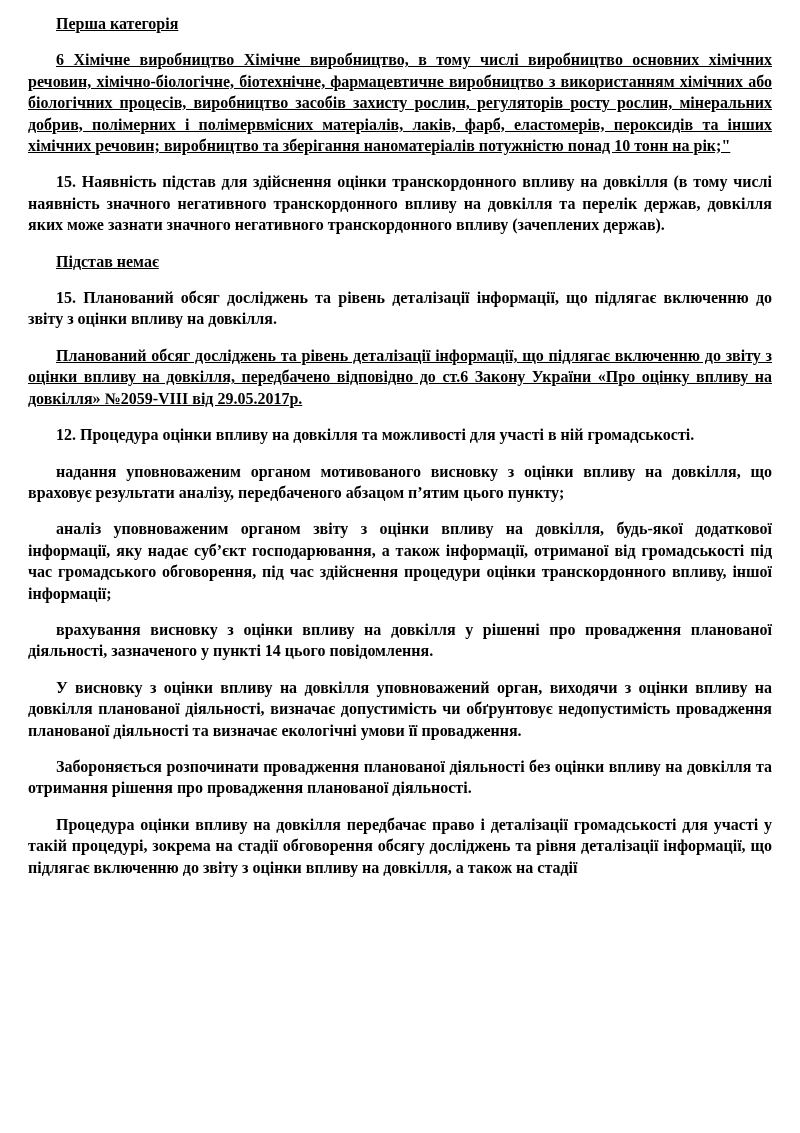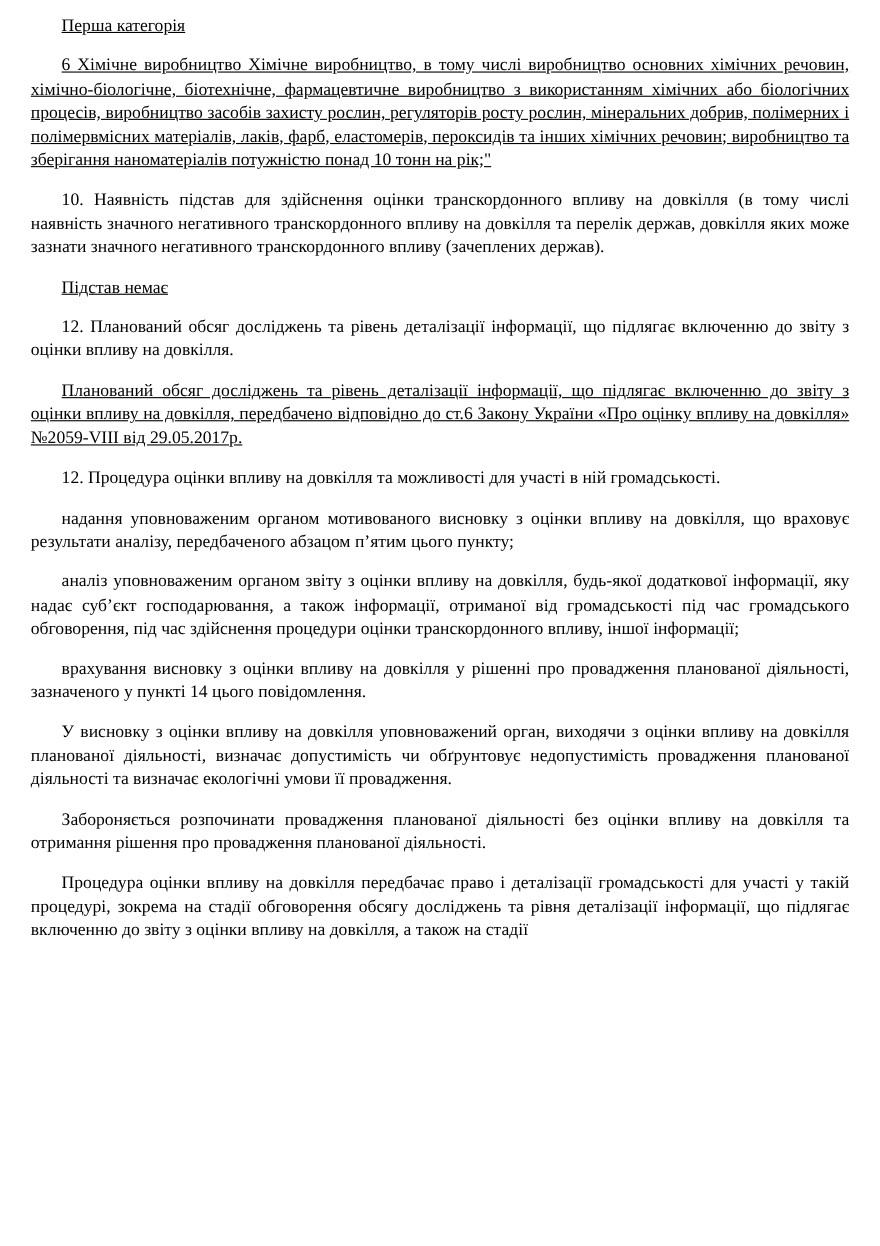--- a/index.html
+++ b/index.html
@@ -20,36 +20,37 @@
     font-family: "Liberation Serif", "DejaVu Serif", serif;
     font-size: 16px;
     line-height: 21.4px;
     color: #000000;
     background: #ffffff;
   }
   .page p {
     margin: 0 0 15px 0;
     text-indent: 28px;
     text-align: justify;
+    font-weight: bold;
   }
   .page p.u {
     text-decoration: underline;
   }
   .page p.big-gap {
   }
 </style>
 </head>
 <body>
 
 <div class="page">
   <p class="u">Перша категорія</p>
   <p class="u">6 Хімічне виробництво Хімічне виробництво, в тому числі виробництво основних хімічних речовин, хімічно-біологічне, біотехнічне, фармацевтичне виробництво з використанням хімічних або біологічних процесів, виробництво засобів захисту рослин, регуляторів росту рослин, мінеральних добрив, полімерних і полімервмісних матеріалів, лаків, фарб, еластомерів, пероксидів та інших хімічних речовин; виробництво та зберігання наноматеріалів потужністю понад 10 тонн на рік;"</p>
-  <p>10. Наявність підстав для здійснення оцінки транскордонного впливу на довкілля (в тому числі наявність значного негативного транскордонного впливу на довкілля та перелік держав, довкілля яких може зазнати значного негативного транскордонного впливу (зачеплених держав).</p>
+  <p>15. Наявність підстав для здійснення оцінки транскордонного впливу на довкілля (в тому числі наявність значного негативного транскордонного впливу на довкілля та перелік держав, довкілля яких може зазнати значного негативного транскордонного впливу (зачеплених держав).</p>
   <p class="u big-gap">Підстав немає</p>
-  <p>12. Планований обсяг досліджень та рівень деталізації інформації, що підлягає включенню до звіту з оцінки впливу на довкілля.</p>
+  <p>15. Планований обсяг досліджень та рівень деталізації інформації, що підлягає включенню до звіту з оцінки впливу на довкілля.</p>
   <p class="u">Планований обсяг досліджень та рівень деталізації інформації, що підлягає включенню до звіту з оцінки впливу на довкілля, передбачено відповідно до ст.6 Закону України «Про оцінку впливу на довкілля» №2059-VIII від 29.05.2017р.</p>
   <p>12. Процедура оцінки впливу на довкілля та можливості для участі в ній громадськості.</p>
   <p>надання уповноваженим органом мотивованого висновку з оцінки впливу на довкілля, що враховує результати аналізу, передбаченого абзацом п’ятим цього пункту;</p>
   <p>аналіз уповноваженим органом звіту з оцінки впливу на довкілля, будь-якої додаткової інформації, яку надає суб’єкт господарювання, а також інформації, отриманої від громадськості під час громадського обговорення, під час здійснення процедури оцінки транскордонного впливу, іншої інформації;</p>
   <p>врахування висновку з оцінки впливу на довкілля у рішенні про провадження планованої діяльності, зазначеного у пункті 14 цього повідомлення.</p>
   <p>У висновку з оцінки впливу на довкілля уповноважений орган, виходячи з оцінки впливу на довкілля планованої діяльності, визначає допустимість чи обґрунтовує недопустимість провадження планованої діяльності та визначає екологічні умови її провадження.</p>
   <p>Забороняється розпочинати провадження планованої діяльності без оцінки впливу на довкілля та отримання рішення про провадження планованої діяльності.</p>
   <p>Процедура оцінки впливу на довкілля передбачає право і деталізації громадськості для участі у такій процедурі, зокрема на стадії обговорення обсягу досліджень та рівня деталізації інформації, що підлягає включенню до звіту з оцінки впливу на довкілля, а також на стадії</p>
 </div>
 

